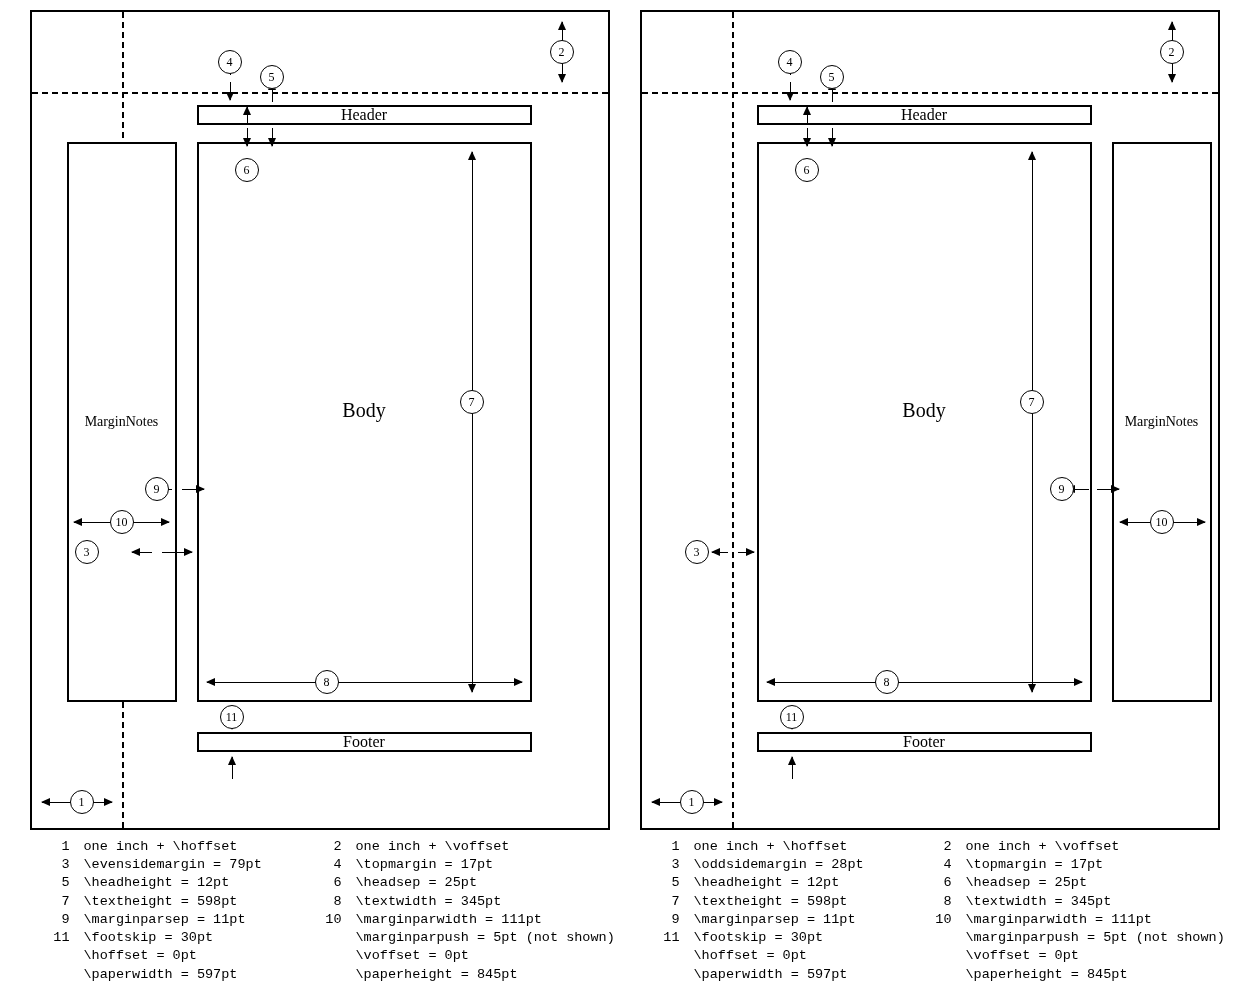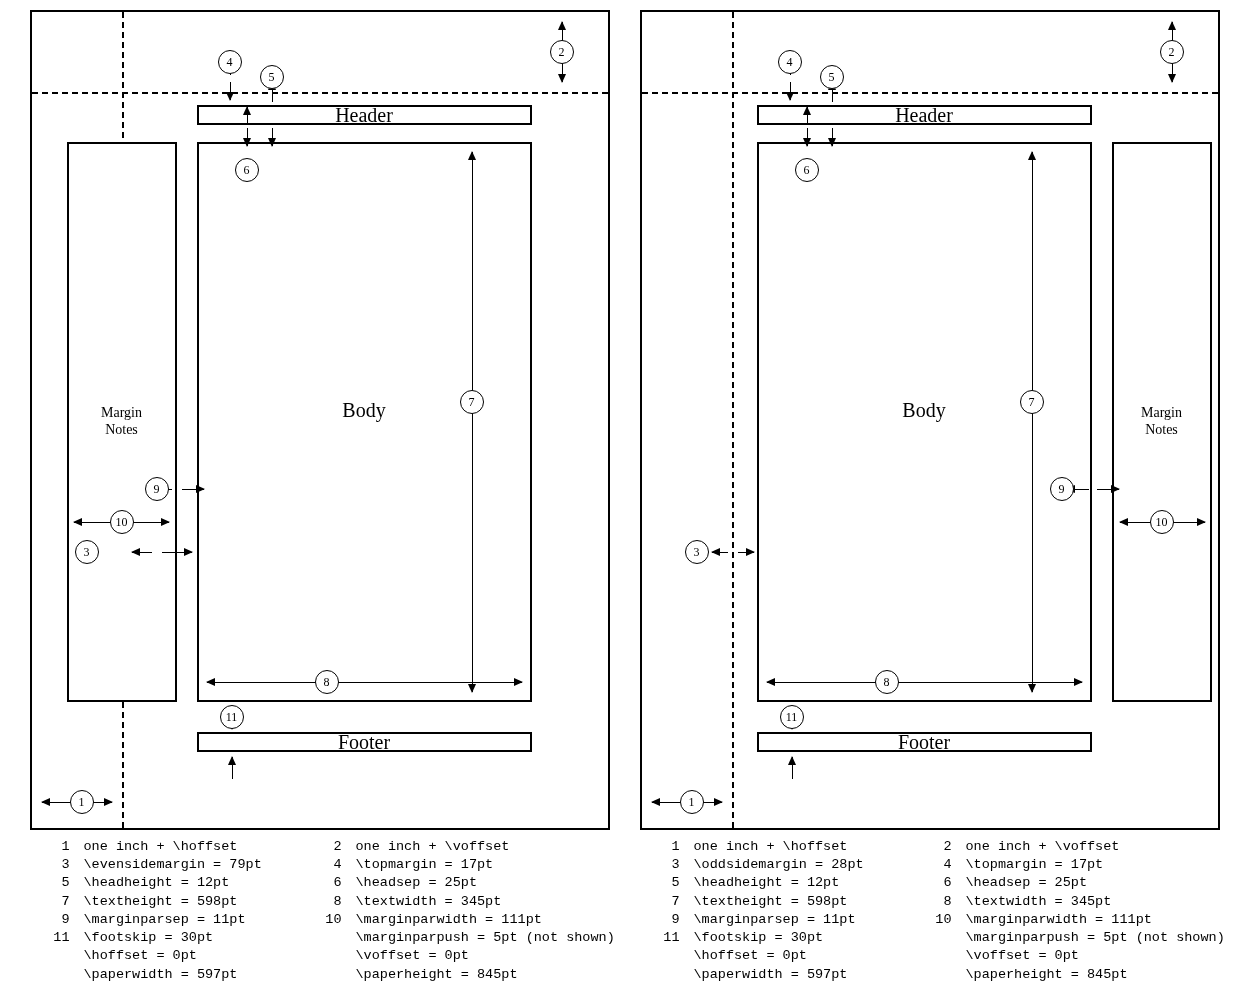--- a/index.html
+++ b/index.html
@@ -2,23 +2,23 @@
 <html><head>
 <meta charset="utf-8">
 <style>
 body{margin:0;padding:10px;background:#fff;font-family:"Times New Roman",serif;font-size:13px;color:#000}
 .page-pair{display:flex;gap:30px;justify-content:center}
 .page-col{display:flex;flex-direction:column}
 .page{position:relative;width:580px;height:820px;border:2px solid #000;box-sizing:border-box}
 .dash-h{position:absolute;left:0;width:100%;border-top:2px dashed #000}
 .dash-v{position:absolute;top:0;height:100%;border-left:2px dashed #000}
 .box{position:absolute;border:2px solid #000;box-sizing:border-box;display:flex;align-items:center;justify-content:center;background:#fff}
-.box.hdr{font-size:20px}
+.box.hdr{font-size:16px}
 .box.body{font-size:20px}
-.box.mnote{flex-direction:column;font-size:14px;line-height:1.2}
+.box.mnote{flex-direction:row;font-size:14px;line-height:1.2}
 .circ{position:absolute;width:22px;height:22px;border:1.2px solid #000;border-radius:50%;background:#fff;font-size:12px;display:flex;align-items:center;justify-content:center;transform:translate(-50%,-50%);z-index:5}
 .arr{position:absolute;background:#000}
 .arr.h{height:1px}
 .arr.v{width:1px}
 .arr::before,.arr::after{content:"";position:absolute;width:0;height:0}
 .arr.h.l::before{left:-1px;top:-4px;border-top:4.5px solid transparent;border-bottom:4.5px solid transparent;border-right:9px solid #000}
 .arr.h.r::after{right:-1px;top:-4px;border-top:4.5px solid transparent;border-bottom:4.5px solid transparent;border-left:9px solid #000}
 .arr.v.u::before{top:-1px;left:-4px;border-left:4.5px solid transparent;border-right:4.5px solid transparent;border-bottom:9px solid #000}
 .arr.v.d::after{bottom:-1px;left:-4px;border-left:4.5px solid transparent;border-right:4.5px solid transparent;border-top:9px solid #000}
 .legend{margin-top:8px;font-family:"Courier New",monospace;font-size:13.5px;white-space:pre;line-height:1.35;padding-left:12px}

